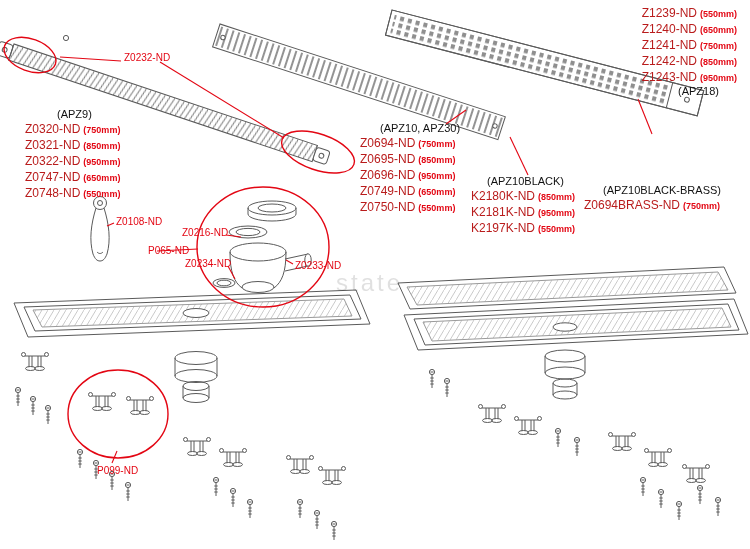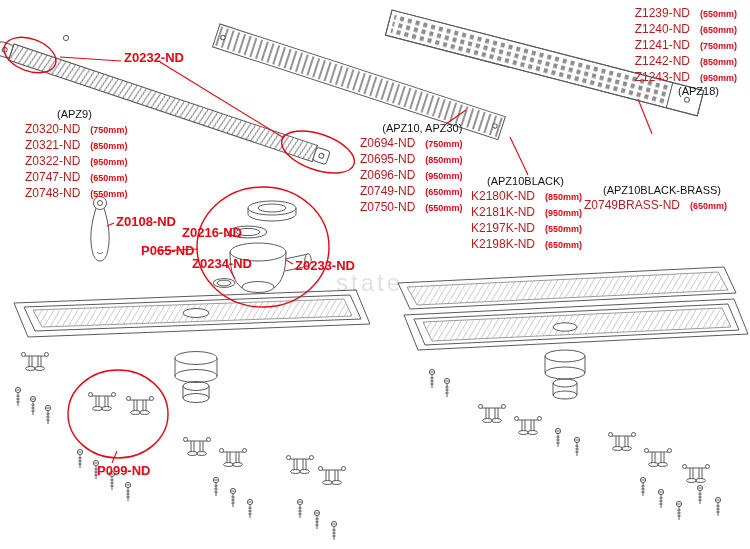--- a/index.html
+++ b/index.html
@@ -2,28 +2,28 @@
 <html><head>
 <meta charset="utf-8">
 <style>
   html,body{margin:0;padding:0;background:#fff;}
   .canvas{
     position:relative;width:750px;height:549px;background:#ffffff;
     overflow:hidden;font-family:"Liberation Sans",sans-serif;
   }
   .artwork{position:absolute;left:0;top:0;}
   .red-label{
-    position:absolute;color:#e30613;font-size:13px;font-weight:700;
+    position:absolute;color:#e30613;font-size:10px;font-weight:400;
     white-space:nowrap;line-height:12px;
   }
   .plist{position:absolute;white-space:nowrap;}
   .plist .hdr{color:#111;font-size:11px;font-weight:400;line-height:13px;}
   .prow{line-height:13px;}
   .p-code{color:#b91c1c;font-size:12px;font-weight:400;}
-  .p-size{color:#e30613;font-size:9px;font-weight:700;margin-left:10px;}
+  .p-size{color:#e30613;font-size:9px;font-weight:700;margin-left:3px;}
   .plist.right{text-align:right;}
   .watermark{
     position:absolute;color:rgba(60,60,60,0.16);font-size:24px;
     letter-spacing:3px;font-weight:400;
   }
 </style>
 </head>
 <body>
 
 <div class="canvas">
@@ -204,36 +204,36 @@
       <line x1="228" y1="266" x2="235" y2="279"></line>
       <line x1="293" y1="264" x2="286" y2="260"></line>
       <line x1="112" y1="463" x2="117" y2="451"></line>
     </g>
   </svg>
 
   <div class="watermark" style="left:336px;top:252px;margin-top:17px;">state</div>
 
   <div class="red-label" style="left:124px;top:52px;">Z0232-ND</div>
   <div class="red-label" style="left:116px;top:216px;">Z0108-ND</div>
-  <div class="red-label" style="left:117px;top:245px;padding-left:24px;">P065-ND</div>
+  <div class="red-label" style="left:124px;top:245px;padding-left:24px;">P065-ND</div>
   <div class="red-label" style="left:182px;top:227px;">Z0216-ND</div>
-  <div class="red-label" style="left:192px;top:258px;text-align:center;">Z0234-ND</div>
+  <div class="red-label" style="left:185px;top:258px;text-align:center;">Z0234-ND</div>
   <div class="red-label" style="left:295px;top:260px;">Z0233-ND</div>
   <div class="red-label" style="left:97px;top:465px;">P099-ND</div>
 
   <div class="plist" style="left:25px;top:108px;">
     <div class="hdr" style="padding-left:32px;">(APZ9)</div>
     <div class="prow"><span class="p-code">Z0320-ND</span><span class="p-size">(750mm)</span></div>
     <div class="prow"><span class="p-code">Z0321-ND</span><span class="p-size">(850mm)</span></div>
     <div class="prow"><span class="p-code">Z0322-ND</span><span class="p-size">(950mm)</span></div>
     <div class="prow"><span class="p-code">Z0747-ND</span><span class="p-size">(650mm)</span></div>
     <div class="prow"><span class="p-code">Z0748-ND</span><span class="p-size">(550mm)</span></div>
   </div>
 
-  <div class="plist" style="left:360px;top:122px;text-align:right;">
+  <div class="plist" style="left:360px;top:122px;">
     <div class="hdr" style="padding-left:20px;">(APZ10, APZ30)</div>
     <div class="prow"><span class="p-code">Z0694-ND</span><span class="p-size">(750mm)</span></div>
     <div class="prow"><span class="p-code">Z0695-ND</span><span class="p-size">(850mm)</span></div>
     <div class="prow"><span class="p-code">Z0696-ND</span><span class="p-size">(950mm)</span></div>
     <div class="prow"><span class="p-code">Z0749-ND</span><span class="p-size">(650mm)</span></div>
     <div class="prow"><span class="p-code">Z0750-ND</span><span class="p-size">(550mm)</span></div>
   </div>
 
   <div class="plist right" style="right:13px;top:5px;">
     <div class="prow"><span class="p-code">Z1239-ND</span><span class="p-size">(550mm)</span></div>
@@ -242,21 +242,20 @@
     <div class="prow"><span class="p-code">Z1242-ND</span><span class="p-size">(850mm)</span></div>
     <div class="prow"><span class="p-code">Z1243-ND</span><span class="p-size">(950mm)</span></div>
     <div class="hdr" style="padding-right:18px;">(APZ18)</div>
   </div>
 
   <div class="plist" style="left:471px;top:175px;">
     <div class="hdr" style="padding-left:16px;">(APZ10BLACK)</div>
     <div class="prow"><span class="p-code">K2180K-ND</span><span class="p-size">(850mm)</span></div>
     <div class="prow"><span class="p-code">K2181K-ND</span><span class="p-size">(950mm)</span></div>
     <div class="prow"><span class="p-code">K2197K-ND</span><span class="p-size">(550mm)</span></div>
-    <div class="prow"><span class="p-code">K2198K-ND</span><span class="p-size">(650mm)</span></div>
   </div>
 
   <div class="plist" style="left:584px;top:136px;">
     <div class="hdr" style="padding-left:19px;margin-top:48px;">(APZ10BLACK-BRASS)</div>
-    <div class="prow"><span class="p-code">Z0749BRASS-ND</span><span class="p-size">(650mm)</span></div>
+    <div class="prow"><span class="p-code">Z0694BRASS-ND</span><span class="p-size">(750mm)</span></div>
   </div>
 
 </div>
 
 </body></html>

